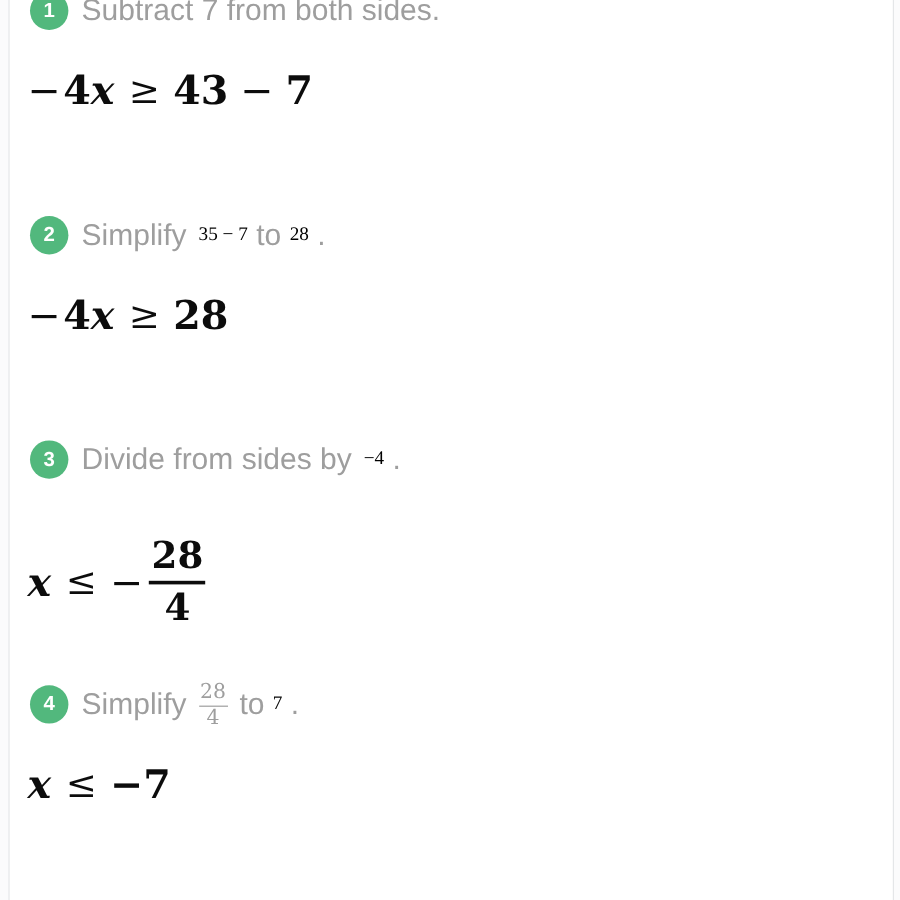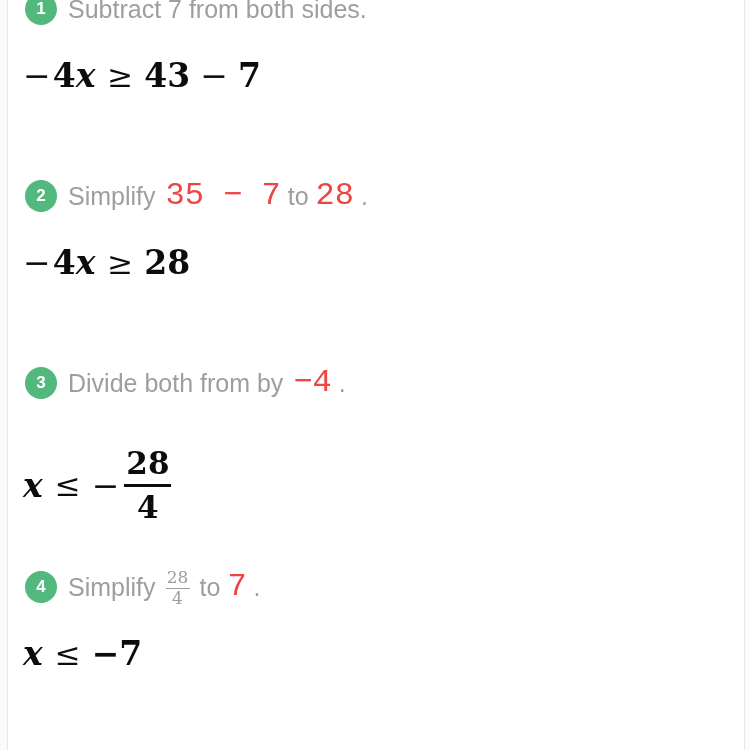--- a/index.html
+++ b/index.html
@@ -78,23 +78,23 @@
     line-height: 32px;
     white-space: nowrap;
     display: flex;
     align-items: center;
   }
 
   .instruction .txt { display: inline-block; }
 
   
   .imath {
-    font-family: Liberation Mono, monospace;
-    font-size: 32px;
-    color: #ef4444;
+    font-family: Liberation Serif, serif;
+    font-size: 16px;
+    color: #000000;
     padding: 0 7px;
     display: inline-block;
   }
   .imath.lead { padding-left: 10px; }
 
   
   .ifrac {
     display: inline-flex;
     flex-direction: column;
     align-items: center;
@@ -226,21 +226,21 @@
       <span class="num">28</span>
     </div>
   </div>
 
   <div class="gap-lg"></div>
 
   <div class="step">
     <div class="step-header">
       <div class="badge">3</div>
       <div class="instruction">
-        <span class="txt">Divide both from by</span>
+        <span class="txt">Divide from sides by</span>
         <span class="imath lead">−4</span>
         <span class="txt">.</span>
       </div>
     </div>
     <div class="gap-md"></div>
     <div class="expr">
       <span class="var">x</span>
       <span class="rel">≤</span>
       <span class="neg">−</span>
       <span class="dfrac">

